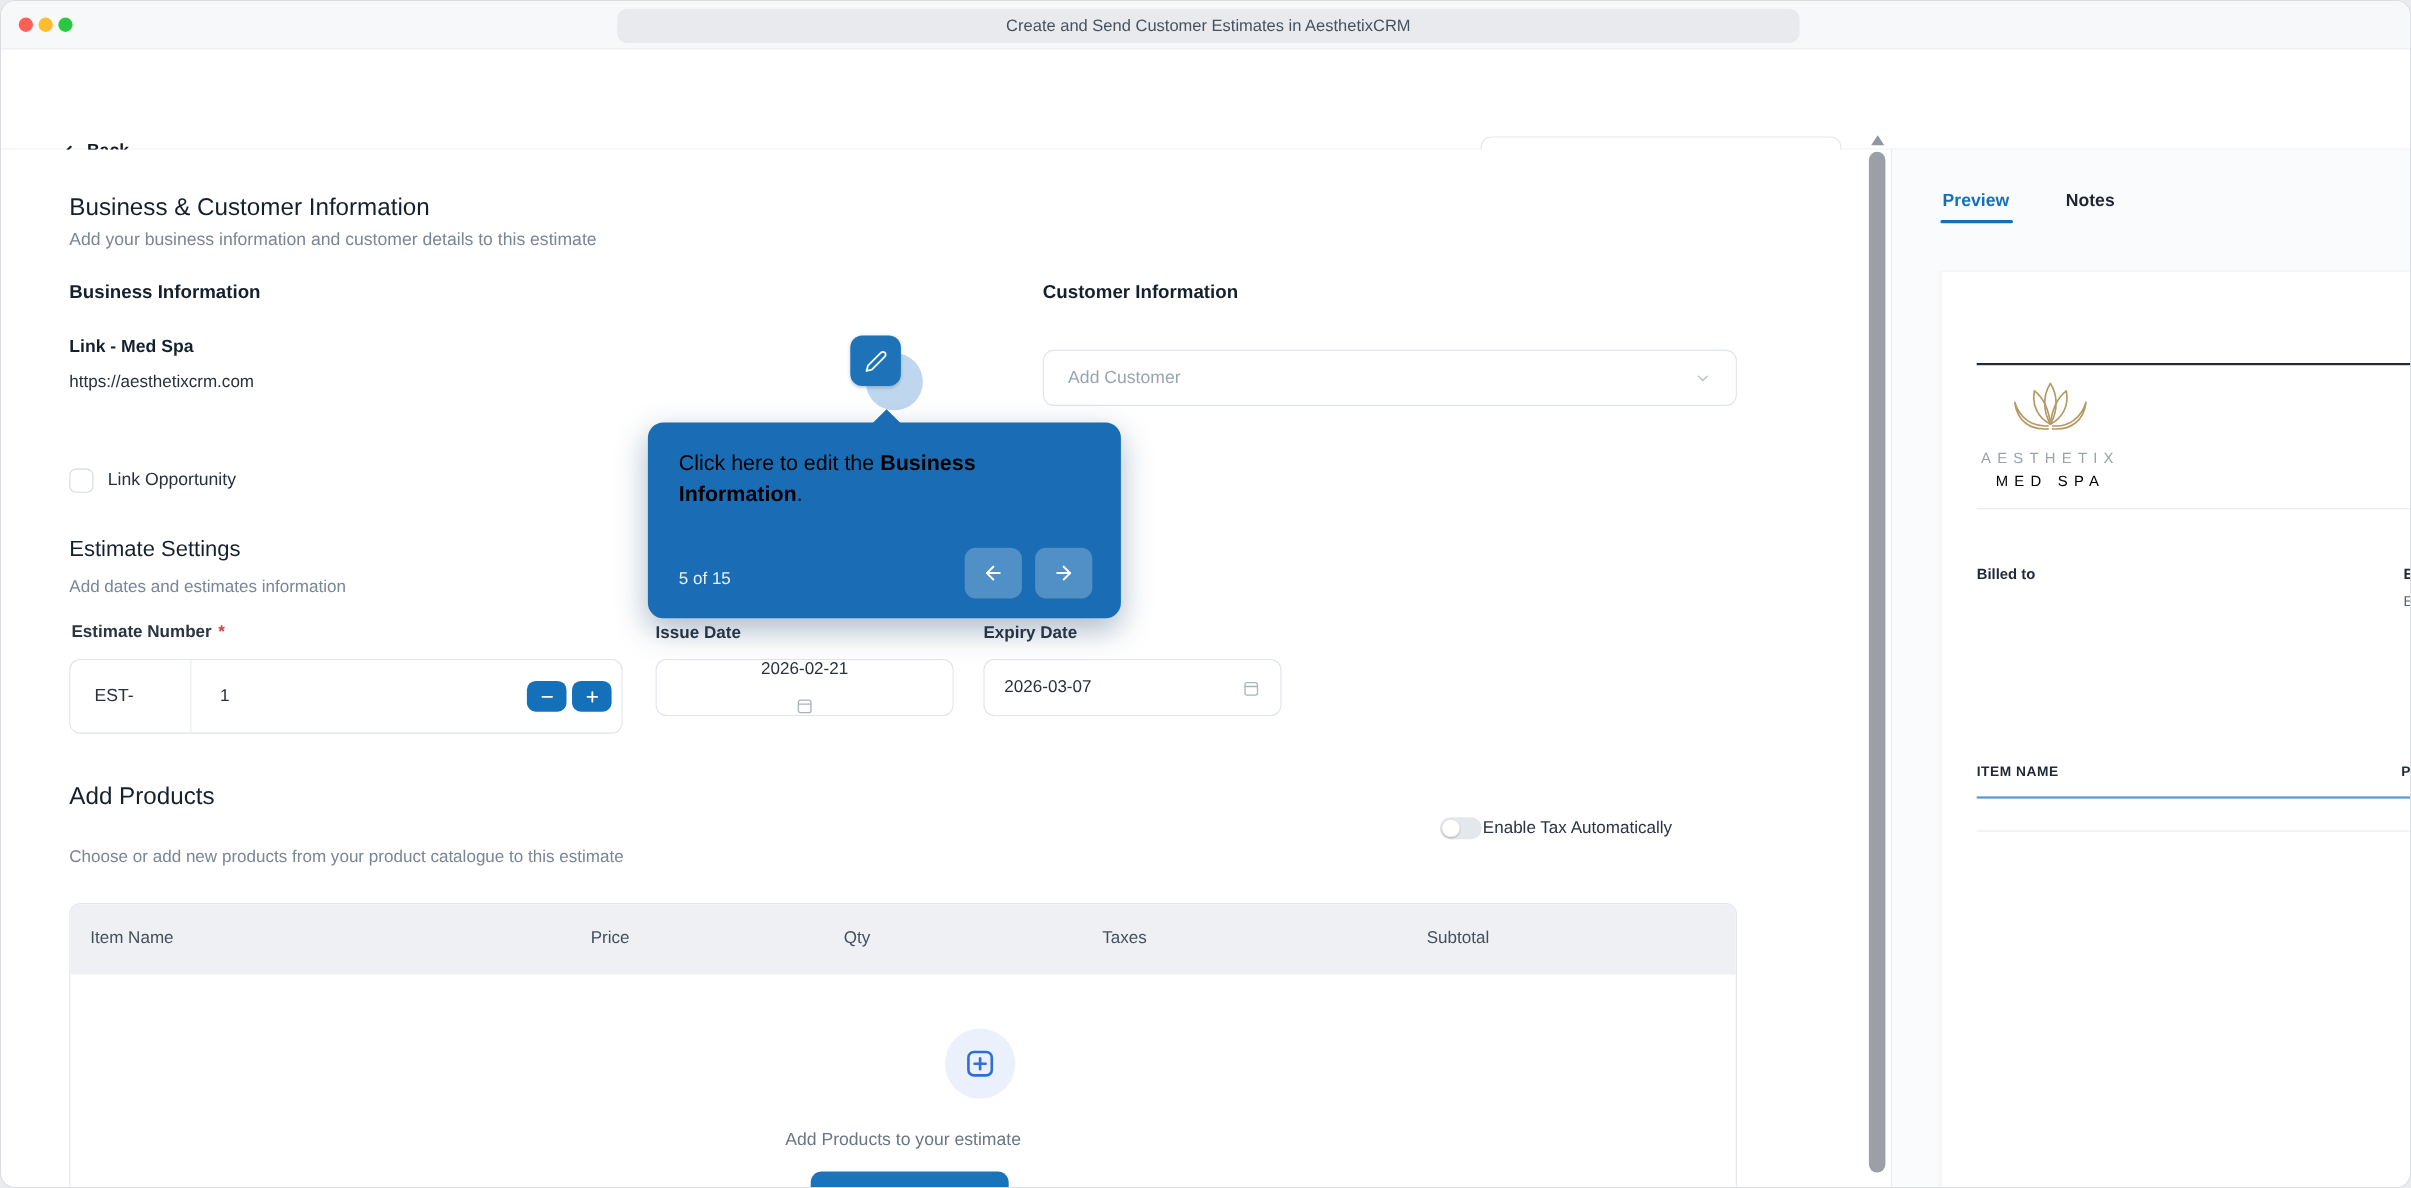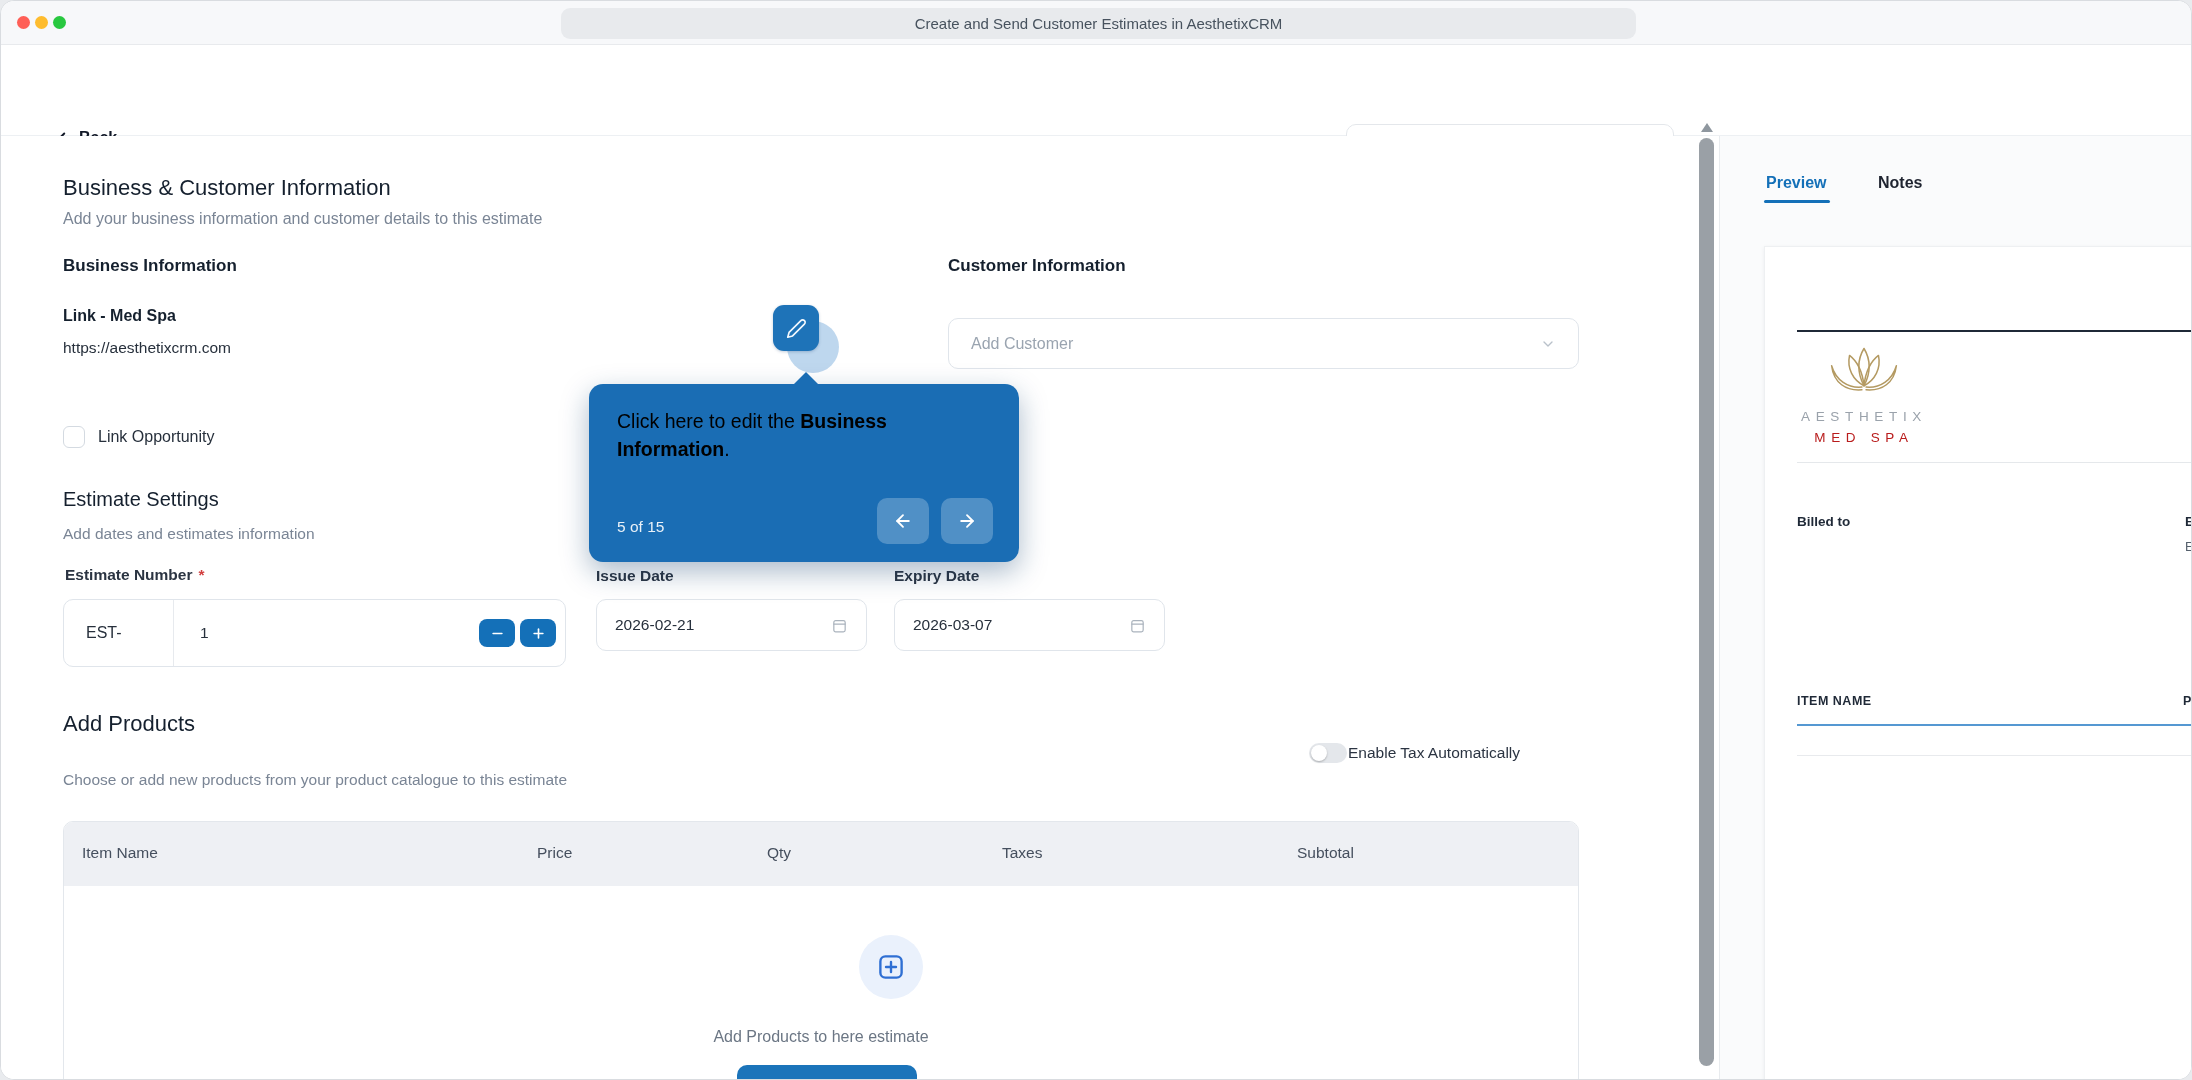--- a/index.html
+++ b/index.html
@@ -87,21 +87,21 @@
   .estnum-value { flex:1; padding-left:26px; font-size:15.5px; color:#27303c; }
   .step-btn { width:36px; height:28px; border-radius:8px; background:#1470b8; border:none; color:#fff;
     display:flex; align-items:center; justify-content:center; cursor:pointer; margin-right:5px; }
   .step-btn svg { width:15px; height:15px; stroke:#fff; }
   .estnum-field .btns { display:flex; padding-right:9px; }
 
   .date-field {
     position:absolute; top:463px; height:52px; border:1px solid #e0e5eb; border-radius:10px; background:#fff;
     display:flex; align-items:center; padding:0 18px; cursor:pointer;
   }
-  #issue-field { left:595px; width:271px; }
+  #issue-field { left:595px; width:271px;flex-direction:column; }
   #expiry-field { left:893px; width:271px; }
   .date-val { flex:1; font-size:15.5px; color:#27303c; }
   .date-field svg { width:17px; height:17px; stroke:#aab3bd; }
 
   #ap-title { left:62px; top:575px; font-size:22px; }
   #ap-sub { left:62px; top:635px; font-size:15.5px; }
 
   .tax-row { left:1308px; top:607px; display:flex; align-items:center; gap:1px; }
   .toggle { width:38px; height:20px; border-radius:10px; background:#e4e7eb; position:relative; cursor:pointer; }
   .toggle .knob { position:absolute; left:2px; top:2px; width:16px; height:16px; border-radius:50%;
@@ -149,21 +149,21 @@
   #tab-notes { left:158px; color:#1f2430; }
   .tab-underline { position:absolute; left:44px; top:64px; width:66px; height:3px; background:#1470b8; border-radius:2px; }
 
   .preview-card { position:absolute; left:44px; top:110px; width:470px; height:900px; background:#fff;
     border:1px solid #eef0f2; box-shadow:0 1px 4px rgba(30,40,60,.06); }
   .doc-topline { position:absolute; left:32px; top:83px; right:0; height:2px; background:#1f2937; }
   .lotus { position:absolute; left:55px; top:96px; width:88px; height:62px; }
   .logo-text1 { position:absolute; left:28px; top:162px; width:142px; text-align:center;
     font-size:13.5px; letter-spacing:.42em; color:#9aa2ab; }
   .logo-text2 { position:absolute; left:28px; top:183px; width:142px; text-align:center;
-    font-size:13.5px; letter-spacing:.42em; color:#b91c1c; }
+    font-size:13.5px; letter-spacing:.42em; color:#000000; }
   .doc-div1 { position:absolute; left:32px; top:215px; right:0; height:1px; background:#e5e8eb; }
   .billed-to { position:absolute; left:32px; top:267px; font-size:13.5px; font-weight:700; color:#1f2937; }
   .clip-est-label { position:absolute; left:420px; top:267px; font-size:13.5px; font-weight:700; color:#1f2937; white-space:nowrap; }
   .clip-est-value { position:absolute; left:420px; top:292px; font-size:13px; color:#55606c; white-space:nowrap; }
   .item-name-h { position:absolute; left:32px; top:447px; font-size:12.5px; font-weight:700; letter-spacing:.04em; color:#1f2937; }
   .clip-price-h { position:absolute; left:418px; top:447px; font-size:12.5px; font-weight:700; color:#1f2937; white-space:nowrap; }
   .doc-blueline { position:absolute; left:32px; top:477px; right:0; height:2px; background:#5598d2; }
   .doc-div2 { position:absolute; left:32px; top:508px; right:0; height:1px; background:#e8eaed; }
 </style>
 </head>
@@ -280,21 +280,21 @@
         <span class="pt-col pt-c3">Taxes</span>
         <span class="pt-col pt-c4">Subtotal</span>
       </div>
       <div class="empty-circle">
         <svg viewBox="0 0 24 24" fill="none" stroke-width="1.9" stroke-linecap="round" stroke-linejoin="round">
             <rect x="3.5" y="3.5" width="17" height="17" rx="4"></rect>
             <line x1="8" y1="12" x2="16" y2="12"></line>
             <line x1="12" y1="8" x2="12" y2="16"></line>
           </svg>
       </div>
-      <div class="empty-text">Add Products to here estimate</div>
+      <div class="empty-text">Add Products to your estimate</div>
       <button class="empty-btn"></button>
     </div>
   </div>
 
   <div class="tour-arrow"></div>
   <div class="tour-tooltip">
     <div class="tt-text">
       <span>Click here to edit the </span><b>Business Information</b><span>.</span>
     </div>
     <div class="tt-step">5 of 15</div>

